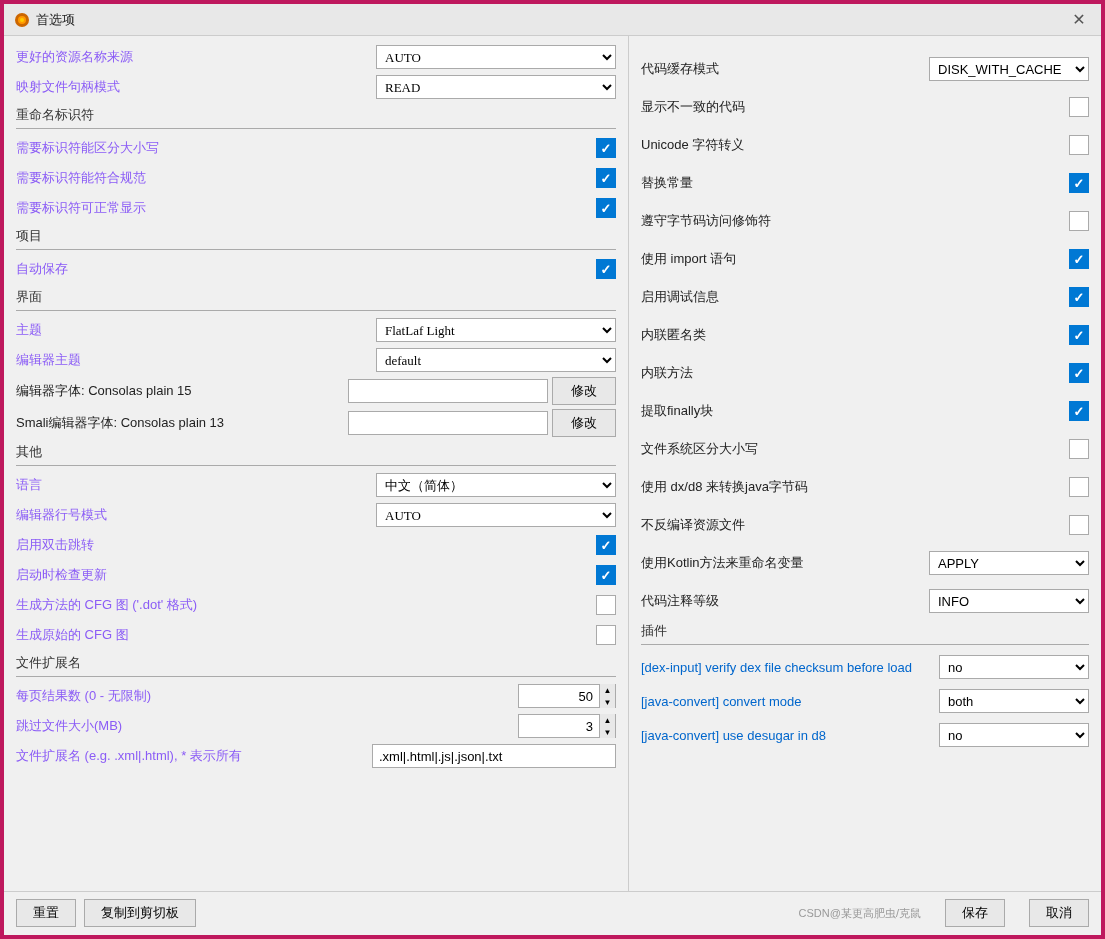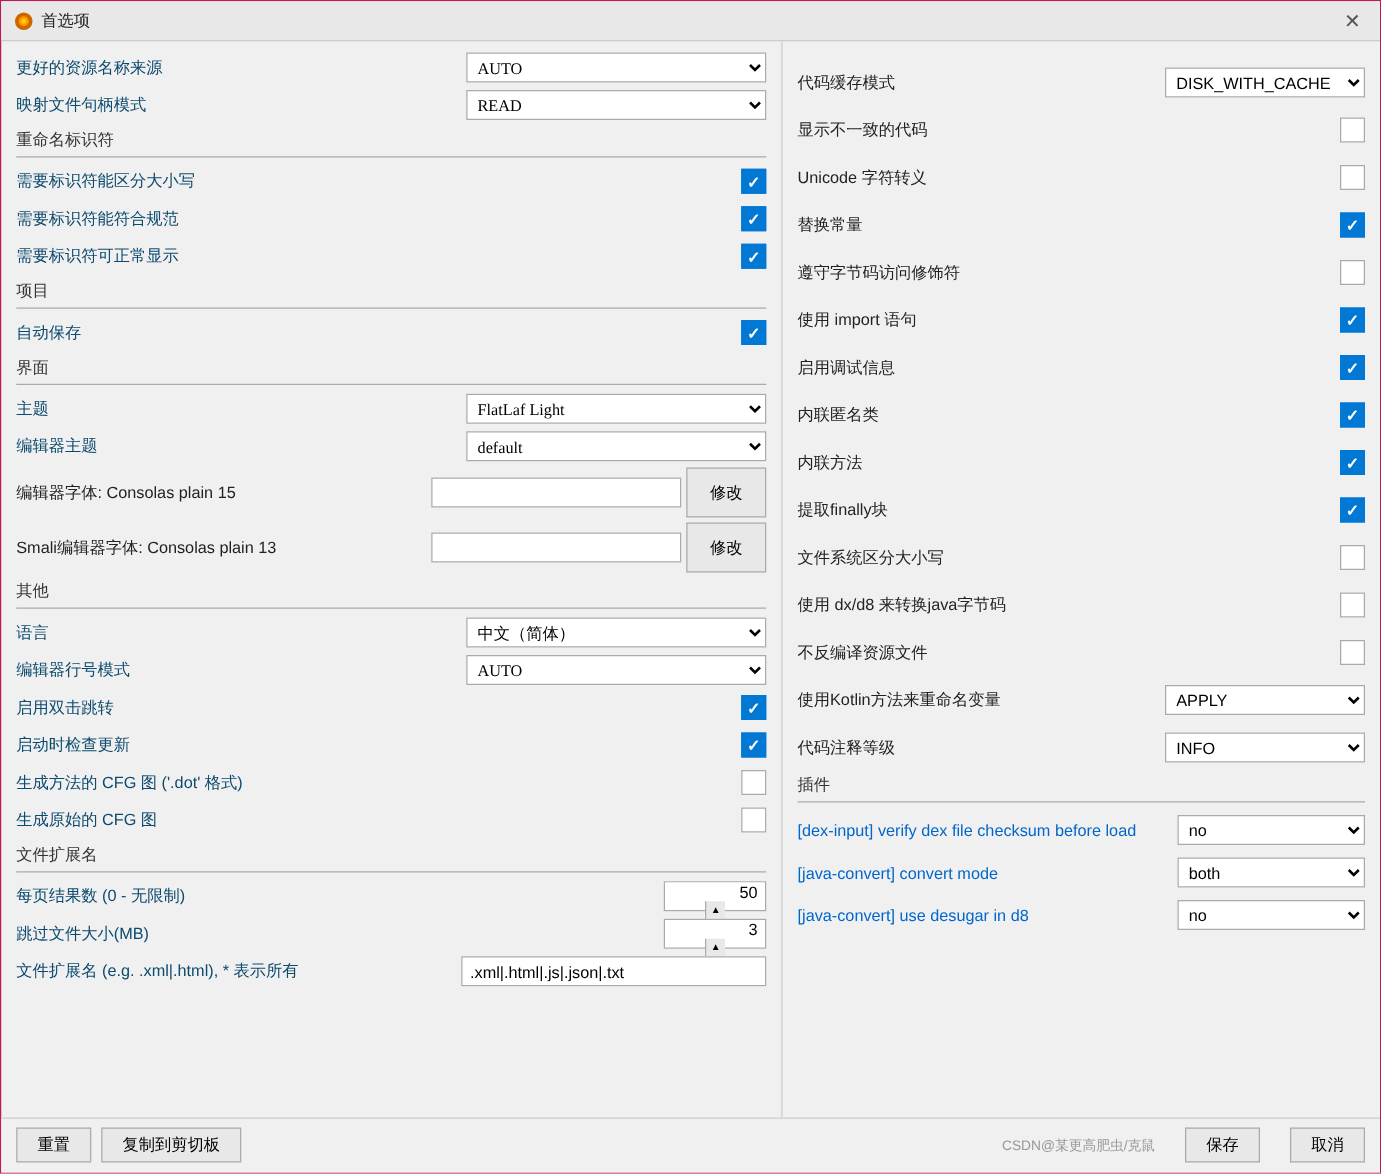--- a/index.html
+++ b/index.html
@@ -9,21 +9,21 @@
       background: #f0f0f0;
       color: #222;
       width: 1105px;
       height: 939px;
       overflow: hidden;
     }
     .window {
       width: 1105px;
       height: 939px;
       background: #f0f0f0;
-      border: 1px solid #be185d;
+      border: 4px solid #be185d;
       display: flex;
       flex-direction: column;
     }
     .title-bar {
       background: #e8e8e8;
       border-bottom: 1px solid #ccc;
       display: flex;
       align-items: center;
       padding: 6px 10px;
       height: 32px;
@@ -77,21 +77,21 @@
 
     .row {
       display: flex;
       align-items: center;
       margin-bottom: 4px;
       min-height: 26px;
     }
     .row-label {
       flex: 0 0 auto;
       min-width: 180px;
-      color: #0c4a6e;
+      color: #8b5cf6;
       font-size: 13px;
     }
     .row-label-wide {
       flex: 1;
     }
     .row-value {
       flex: 1;
       display: flex;
       align-items: center;
       justify-content: flex-end;
@@ -150,21 +150,21 @@
       display: flex;
       align-items: center;
     }
 
     .edit-btn {
       background: #e8e8e8;
       border: 1px solid #aaa;
       padding: 2px 18px;
       font-size: 13px;
       cursor: pointer;
-      height: 40px;
+      height: 28px;
     }
 
     .font-row {
       display: flex;
       align-items: center;
       margin-bottom: 4px;
       min-height: 26px;
     }
     .font-label {
       flex: 0 0 auto;
@@ -185,21 +185,20 @@
       text-align: right;
       margin-right: 4px;
     }
 
     .number-input-wrapper {
       display: flex;
       align-items: center;
       border: 1px solid #aaa;
       background: white;
       height: 24px;
-      flex-direction: column;
     }
     .number-input {
       border: none;
       outline: none;
       padding: 0 6px;
       font-size: 13px;
       width: 80px;
       height: 22px;
       text-align: right;
     }

